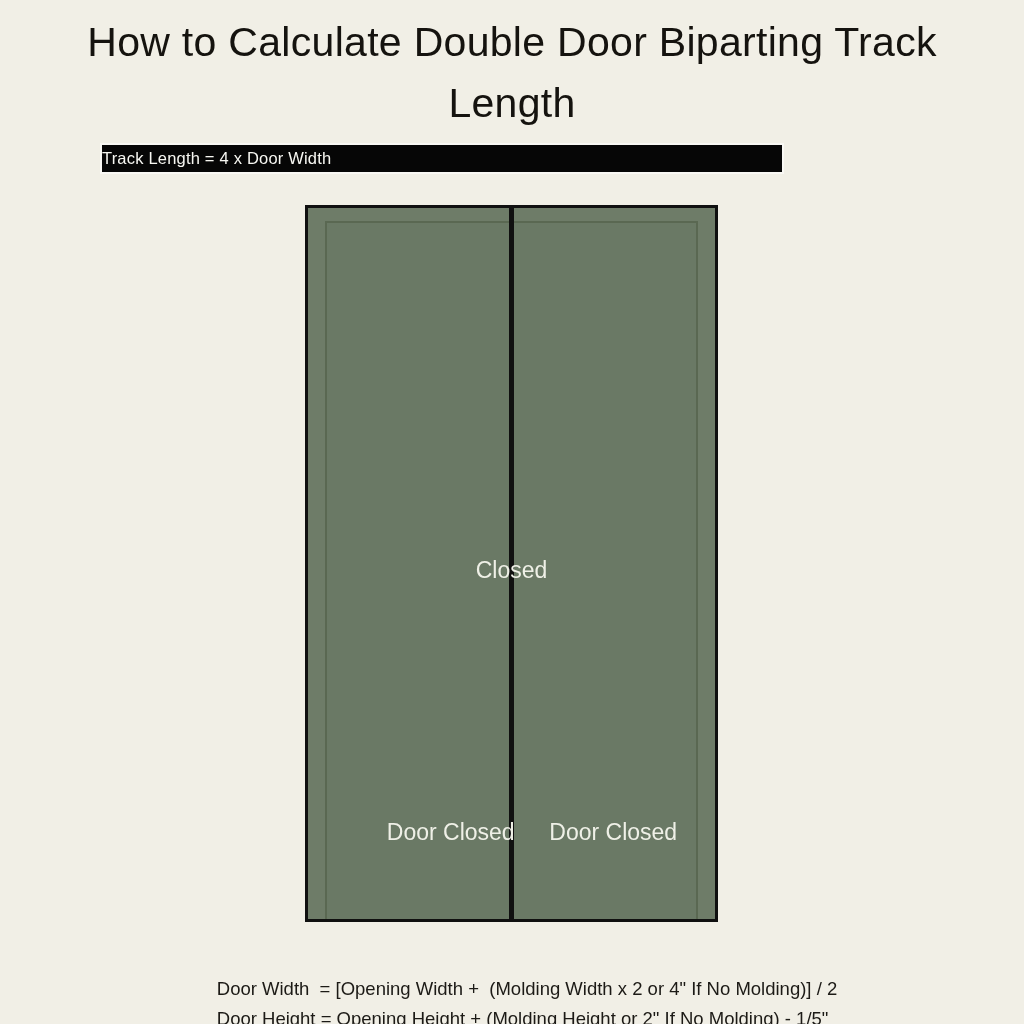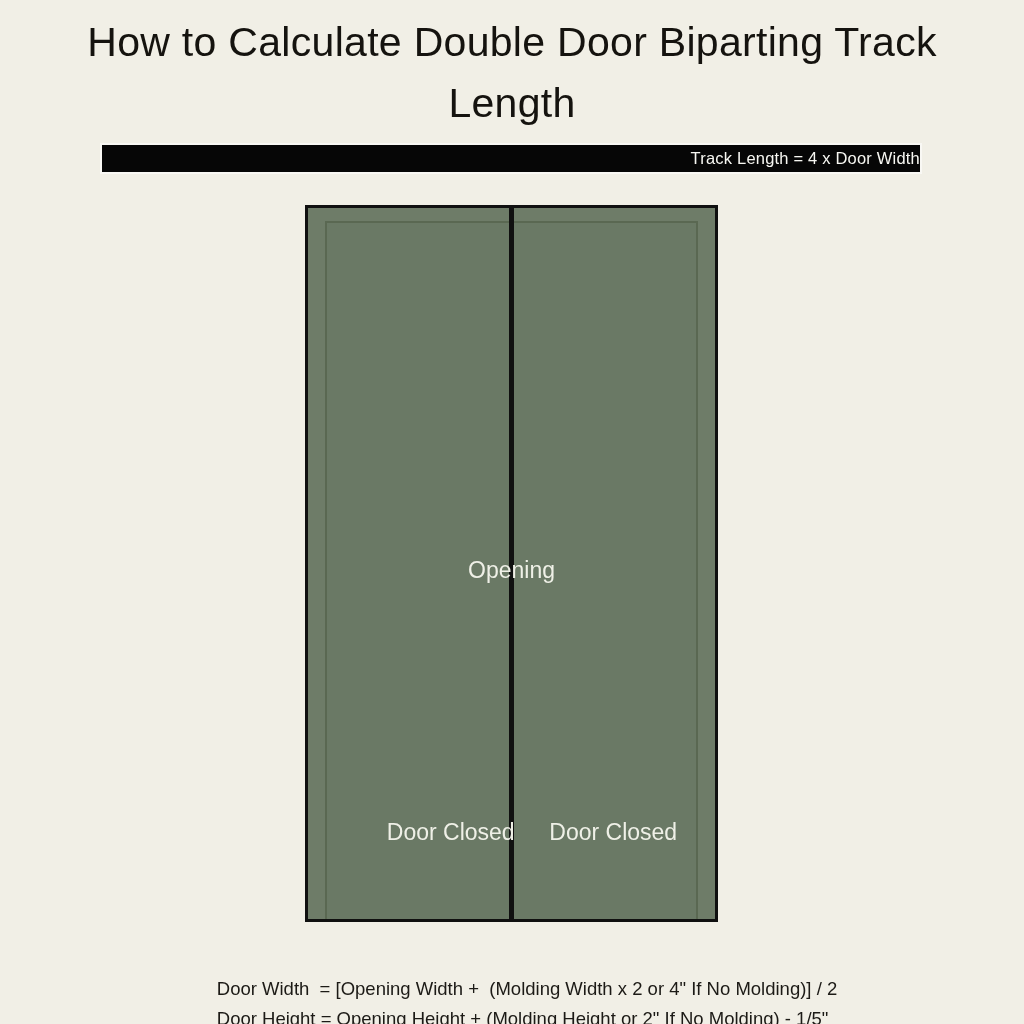--- a/index.html
+++ b/index.html
@@ -26,25 +26,25 @@
     line-height: 61px;
     font-weight: 500;
     letter-spacing: 0.3px;
     color: var(--title-color, #15130f);
   }
 
   .banner {
     position: absolute;
     left: 102px;
     top: 145px;
-    width: 818px;
+    width: 680px;
     height: 27px;
     background: var(--banner-bg, #060606);
     box-shadow: 0 0 0 2px rgba(255,255,255,0.55);
-    text-align: right;
+    text-align: left;
   }
   .banner-text {
     display: block;
     font-size: 16.5px;
     line-height: 27px;
     letter-spacing: 0.2px;
     color: var(--banner-text, #f7f7f2);
   }
 
   .doors {
@@ -128,21 +128,21 @@
   <h1 class="title">How to Calculate Double Door Biparting Track Length</h1>
 
   <div class="banner">
     <span class="banner-text">Track Length = 4 x Door Width</span>
   </div>
 
   <div class="doors">
     <div class="panel"></div>
     <div class="divider"></div>
 
-    <div class="opening-label">Opening</div>
+    <div class="opening-label">Closed</div>
 
     <div class="door-label left">Door Closed</div>
 
     <div class="door-label right">Door Closed</div>
   </div>
 
   <div class="formulas">
     <div class="formula-line">Door Width  = [Opening Width +  (Molding Width x 2 or 4" If No Molding)] / 2</div>
     <div class="formula-line">Door Height = Opening Height + (Molding Height or 2" If No Molding) - 1/5"</div>
   </div>

